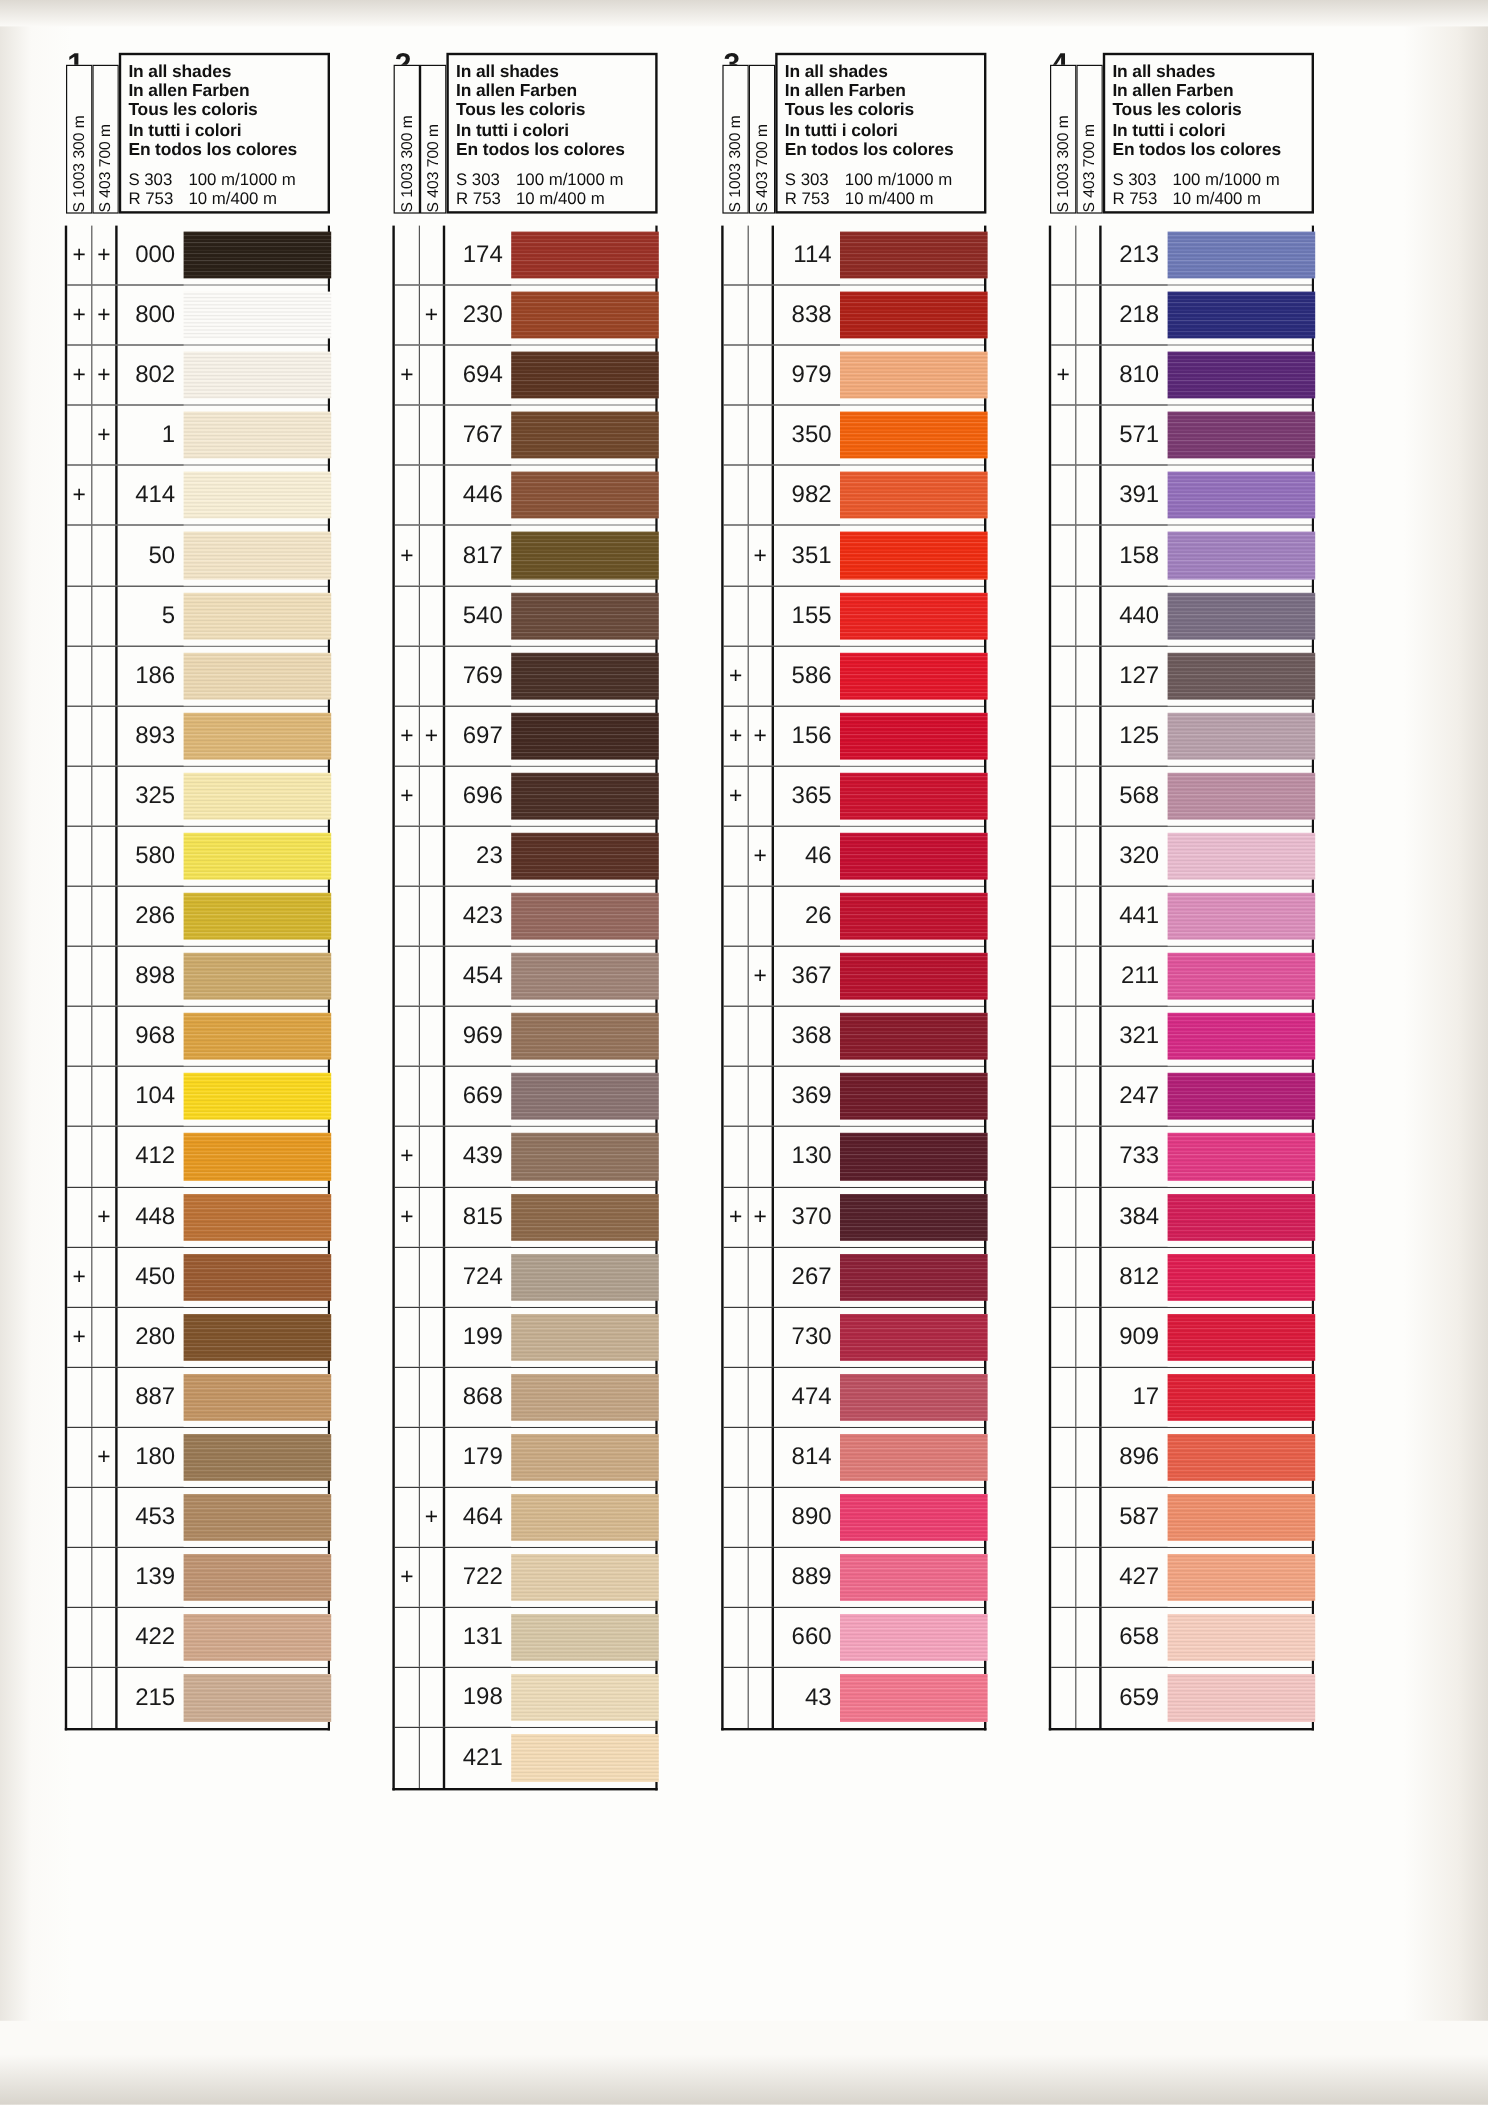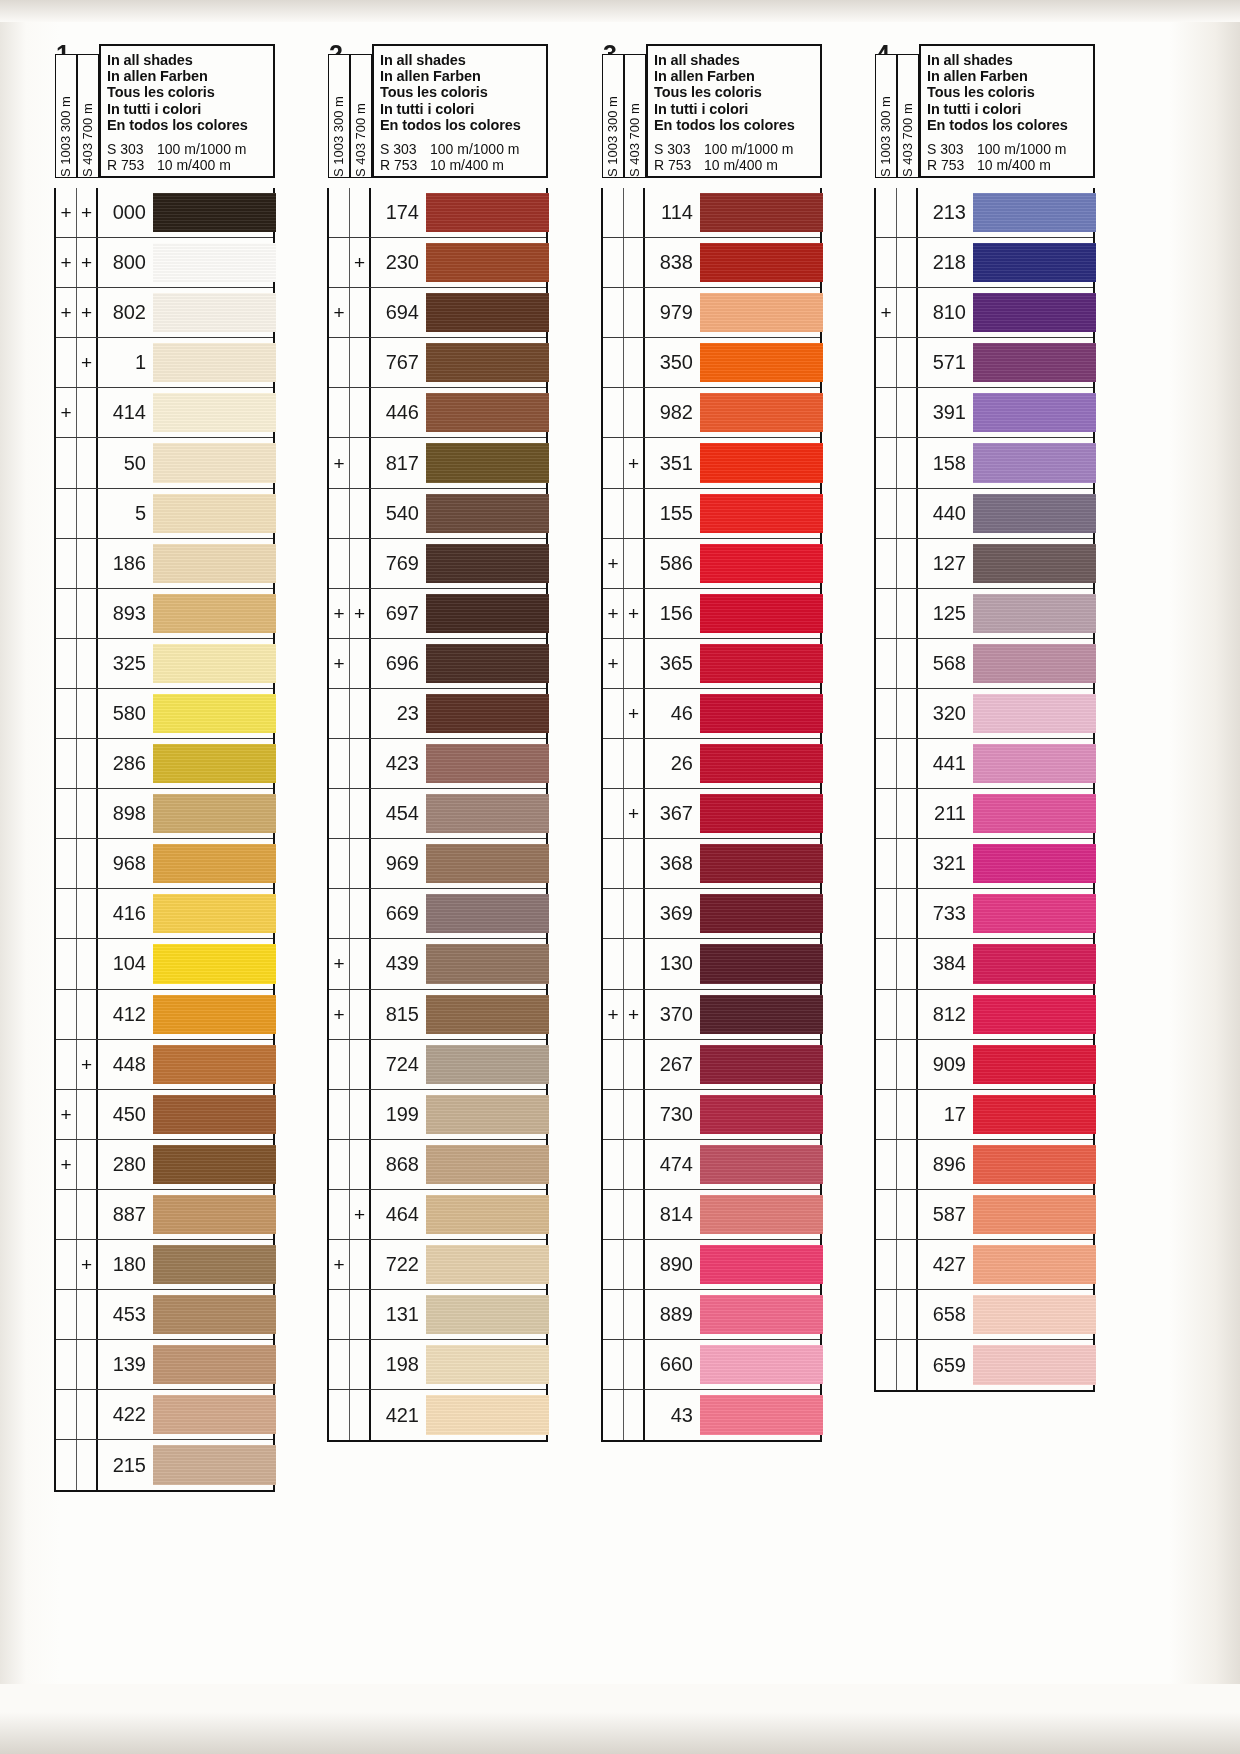--- a/index.html
+++ b/index.html
@@ -302,28 +302,20 @@
           <div class="mk m1"></div>
           <div class="mk m2"></div>
           <div class="num">968</div>
           <div class="sw-cell">
             <div class="sw" style="background-color: rgb(221, 164, 67);"></div>
           </div>
         </div>
         <div class="row">
           <div class="mk m1"></div>
           <div class="mk m2"></div>
-          <div class="num">416</div>
-          <div class="sw-cell">
-            <div class="sw" style="background-color: rgb(246, 207, 78);"></div>
-          </div>
-        </div>
-        <div class="row">
-          <div class="mk m1"></div>
-          <div class="mk m2"></div>
           <div class="num">104</div>
           <div class="sw-cell">
             <div class="sw" style="background-color: rgb(251, 217, 31);"></div>
           </div>
         </div>
         <div class="row">
           <div class="mk m1"></div>
           <div class="mk m2"></div>
           <div class="num">412</div>
           <div class="sw-cell">
@@ -579,20 +571,28 @@
         <div class="row">
           <div class="mk m1"></div>
           <div class="mk m2"></div>
           <div class="num">868</div>
           <div class="sw-cell">
             <div class="sw" style="background-color: rgb(195, 165, 132);"></div>
           </div>
         </div>
         <div class="row">
           <div class="mk m1"></div>
+          <div class="mk m2"></div>
+          <div class="num">179</div>
+          <div class="sw-cell">
+            <div class="sw" style="background-color: rgb(203, 171, 132);"></div>
+          </div>
+        </div>
+        <div class="row">
+          <div class="mk m1"></div>
           <div class="mk m2">+</div>
           <div class="num">464</div>
           <div class="sw-cell">
             <div class="sw" style="background-color: rgb(214, 185, 143);"></div>
           </div>
         </div>
         <div class="row">
           <div class="mk m1">+</div>
           <div class="mk m2"></div>
           <div class="num">722</div>
@@ -976,20 +976,28 @@
           <div class="mk m1"></div>
           <div class="mk m2"></div>
           <div class="num">321</div>
           <div class="sw-cell">
             <div class="sw" style="background-color: rgb(214, 43, 134);"></div>
           </div>
         </div>
         <div class="row">
           <div class="mk m1"></div>
           <div class="mk m2"></div>
+          <div class="num">247</div>
+          <div class="sw-cell">
+            <div class="sw" style="background-color: rgb(179, 32, 120);"></div>
+          </div>
+        </div>
+        <div class="row">
+          <div class="mk m1"></div>
+          <div class="mk m2"></div>
           <div class="num">733</div>
           <div class="sw-cell">
             <div class="sw" style="background-color: rgb(226, 58, 133);"></div>
           </div>
         </div>
         <div class="row">
           <div class="mk m1"></div>
           <div class="mk m2"></div>
           <div class="num">384</div>
           <div class="sw-cell">

